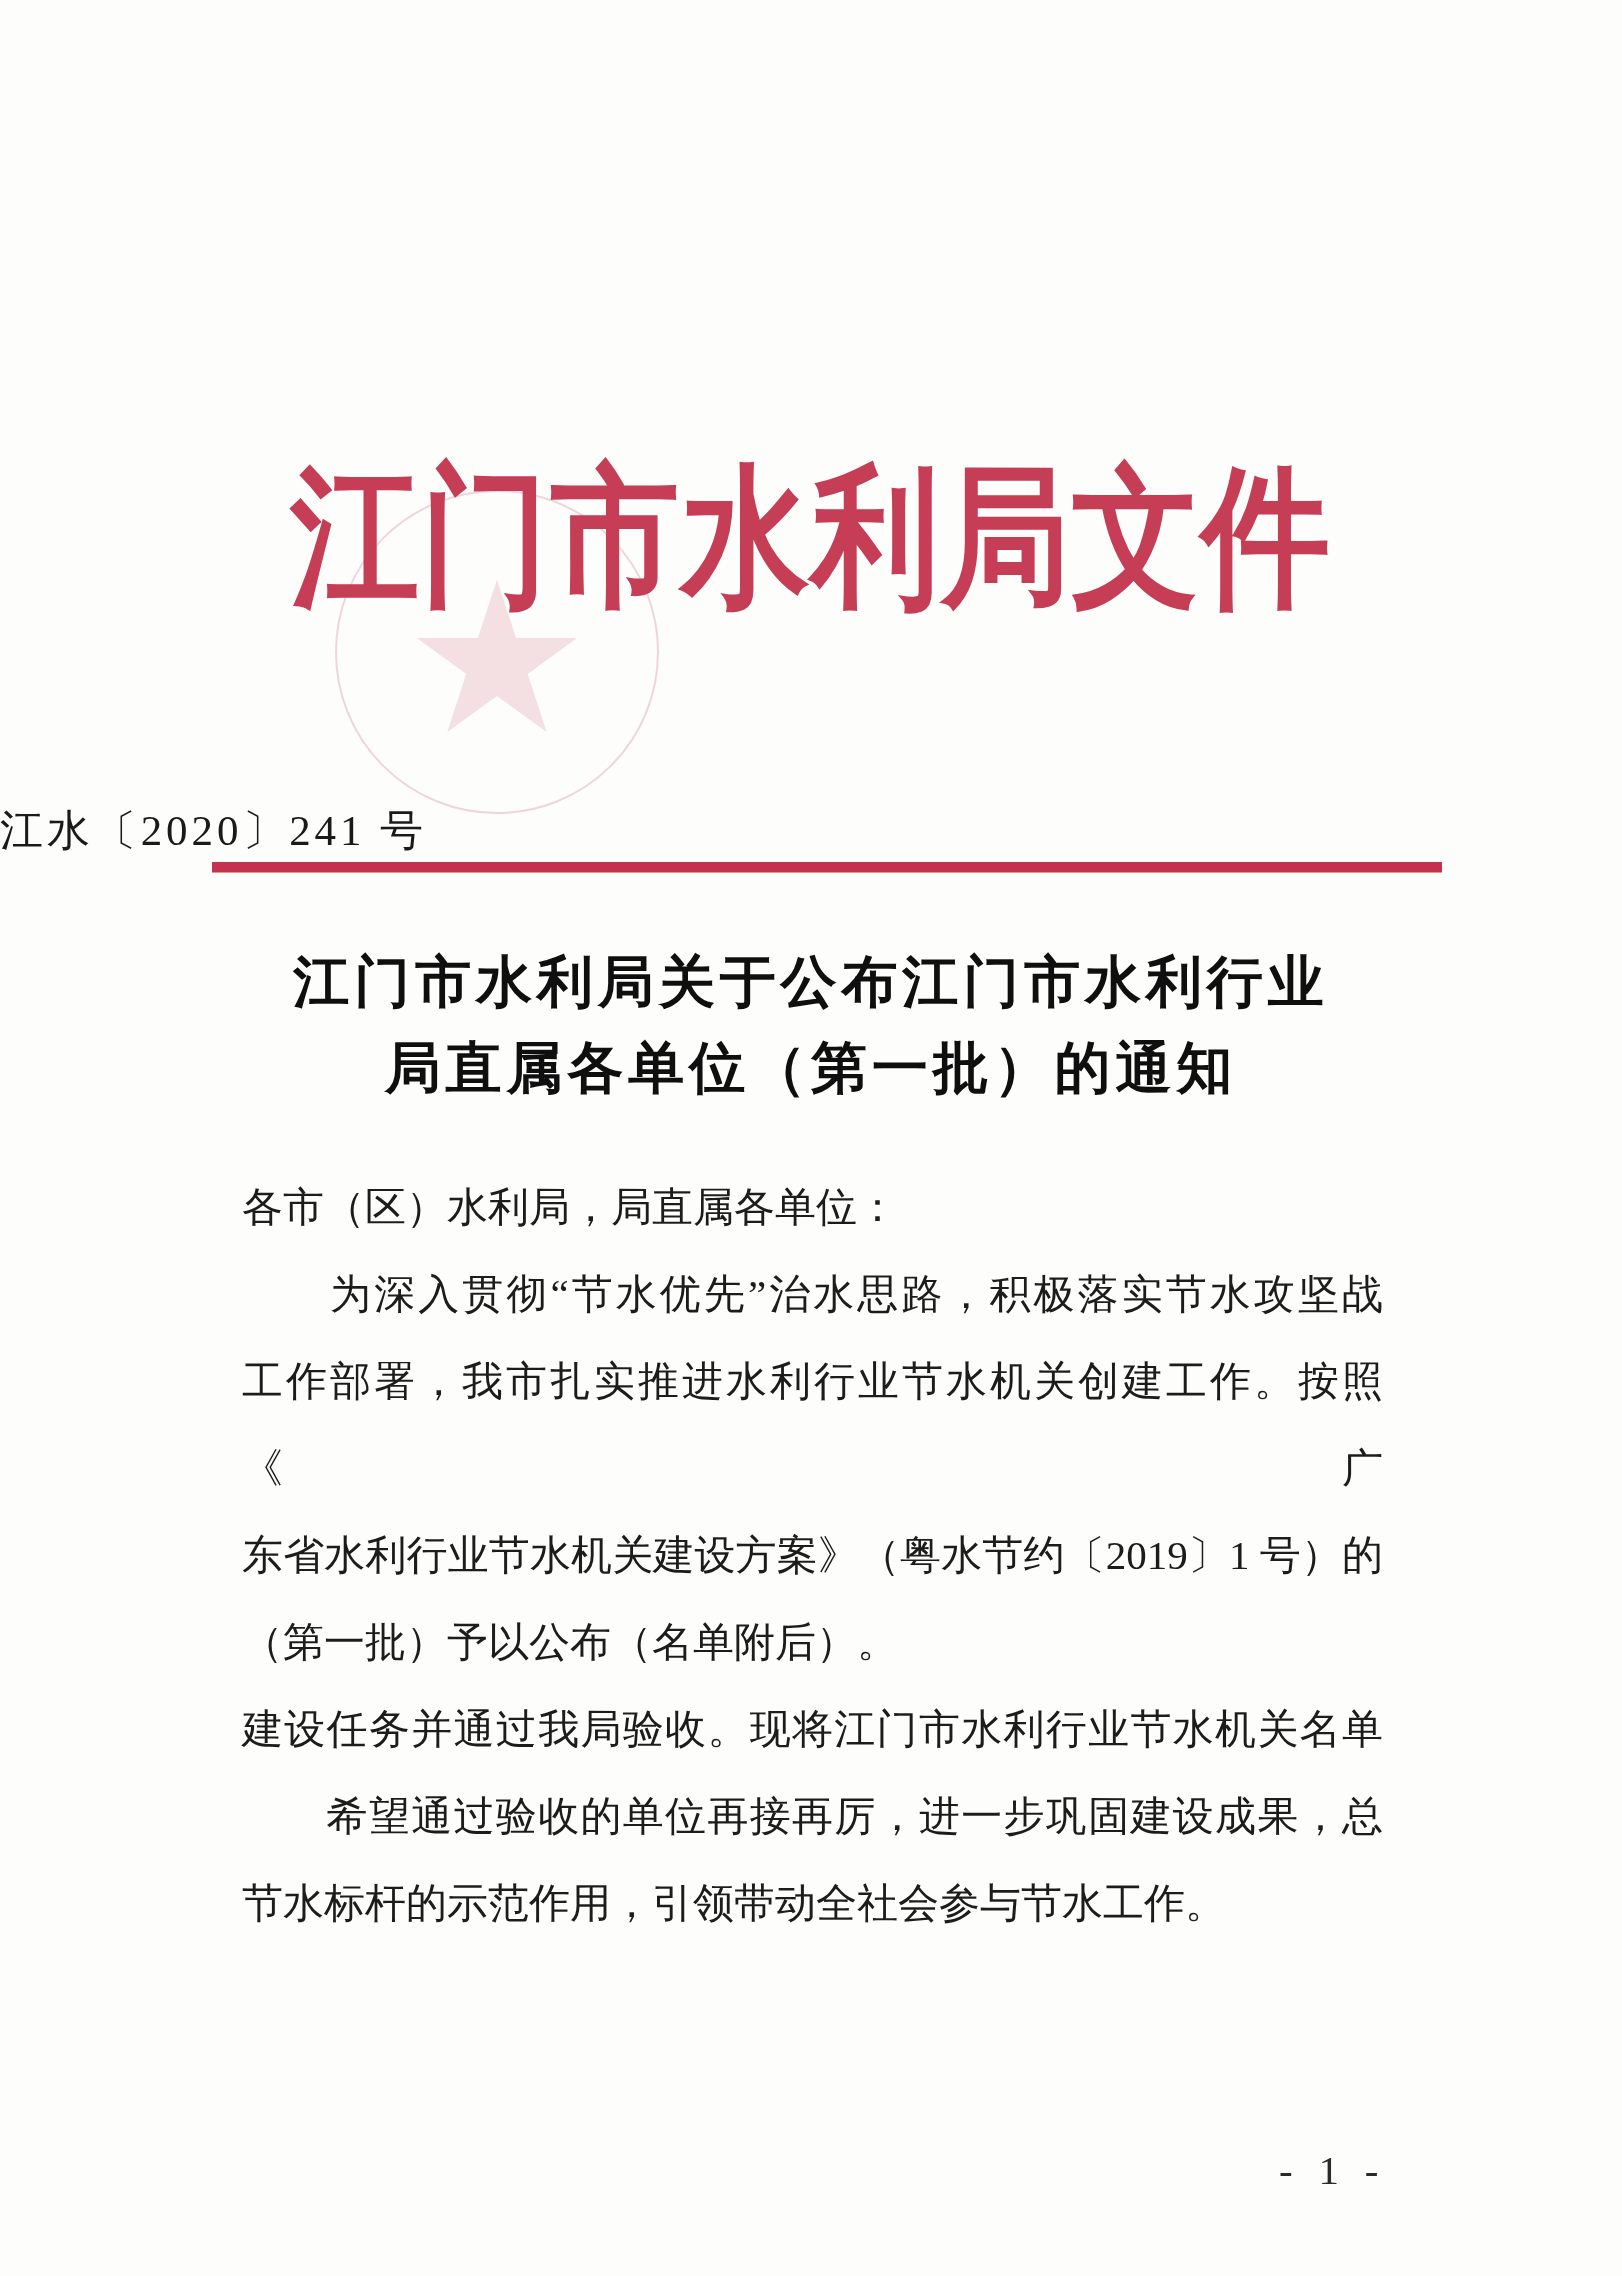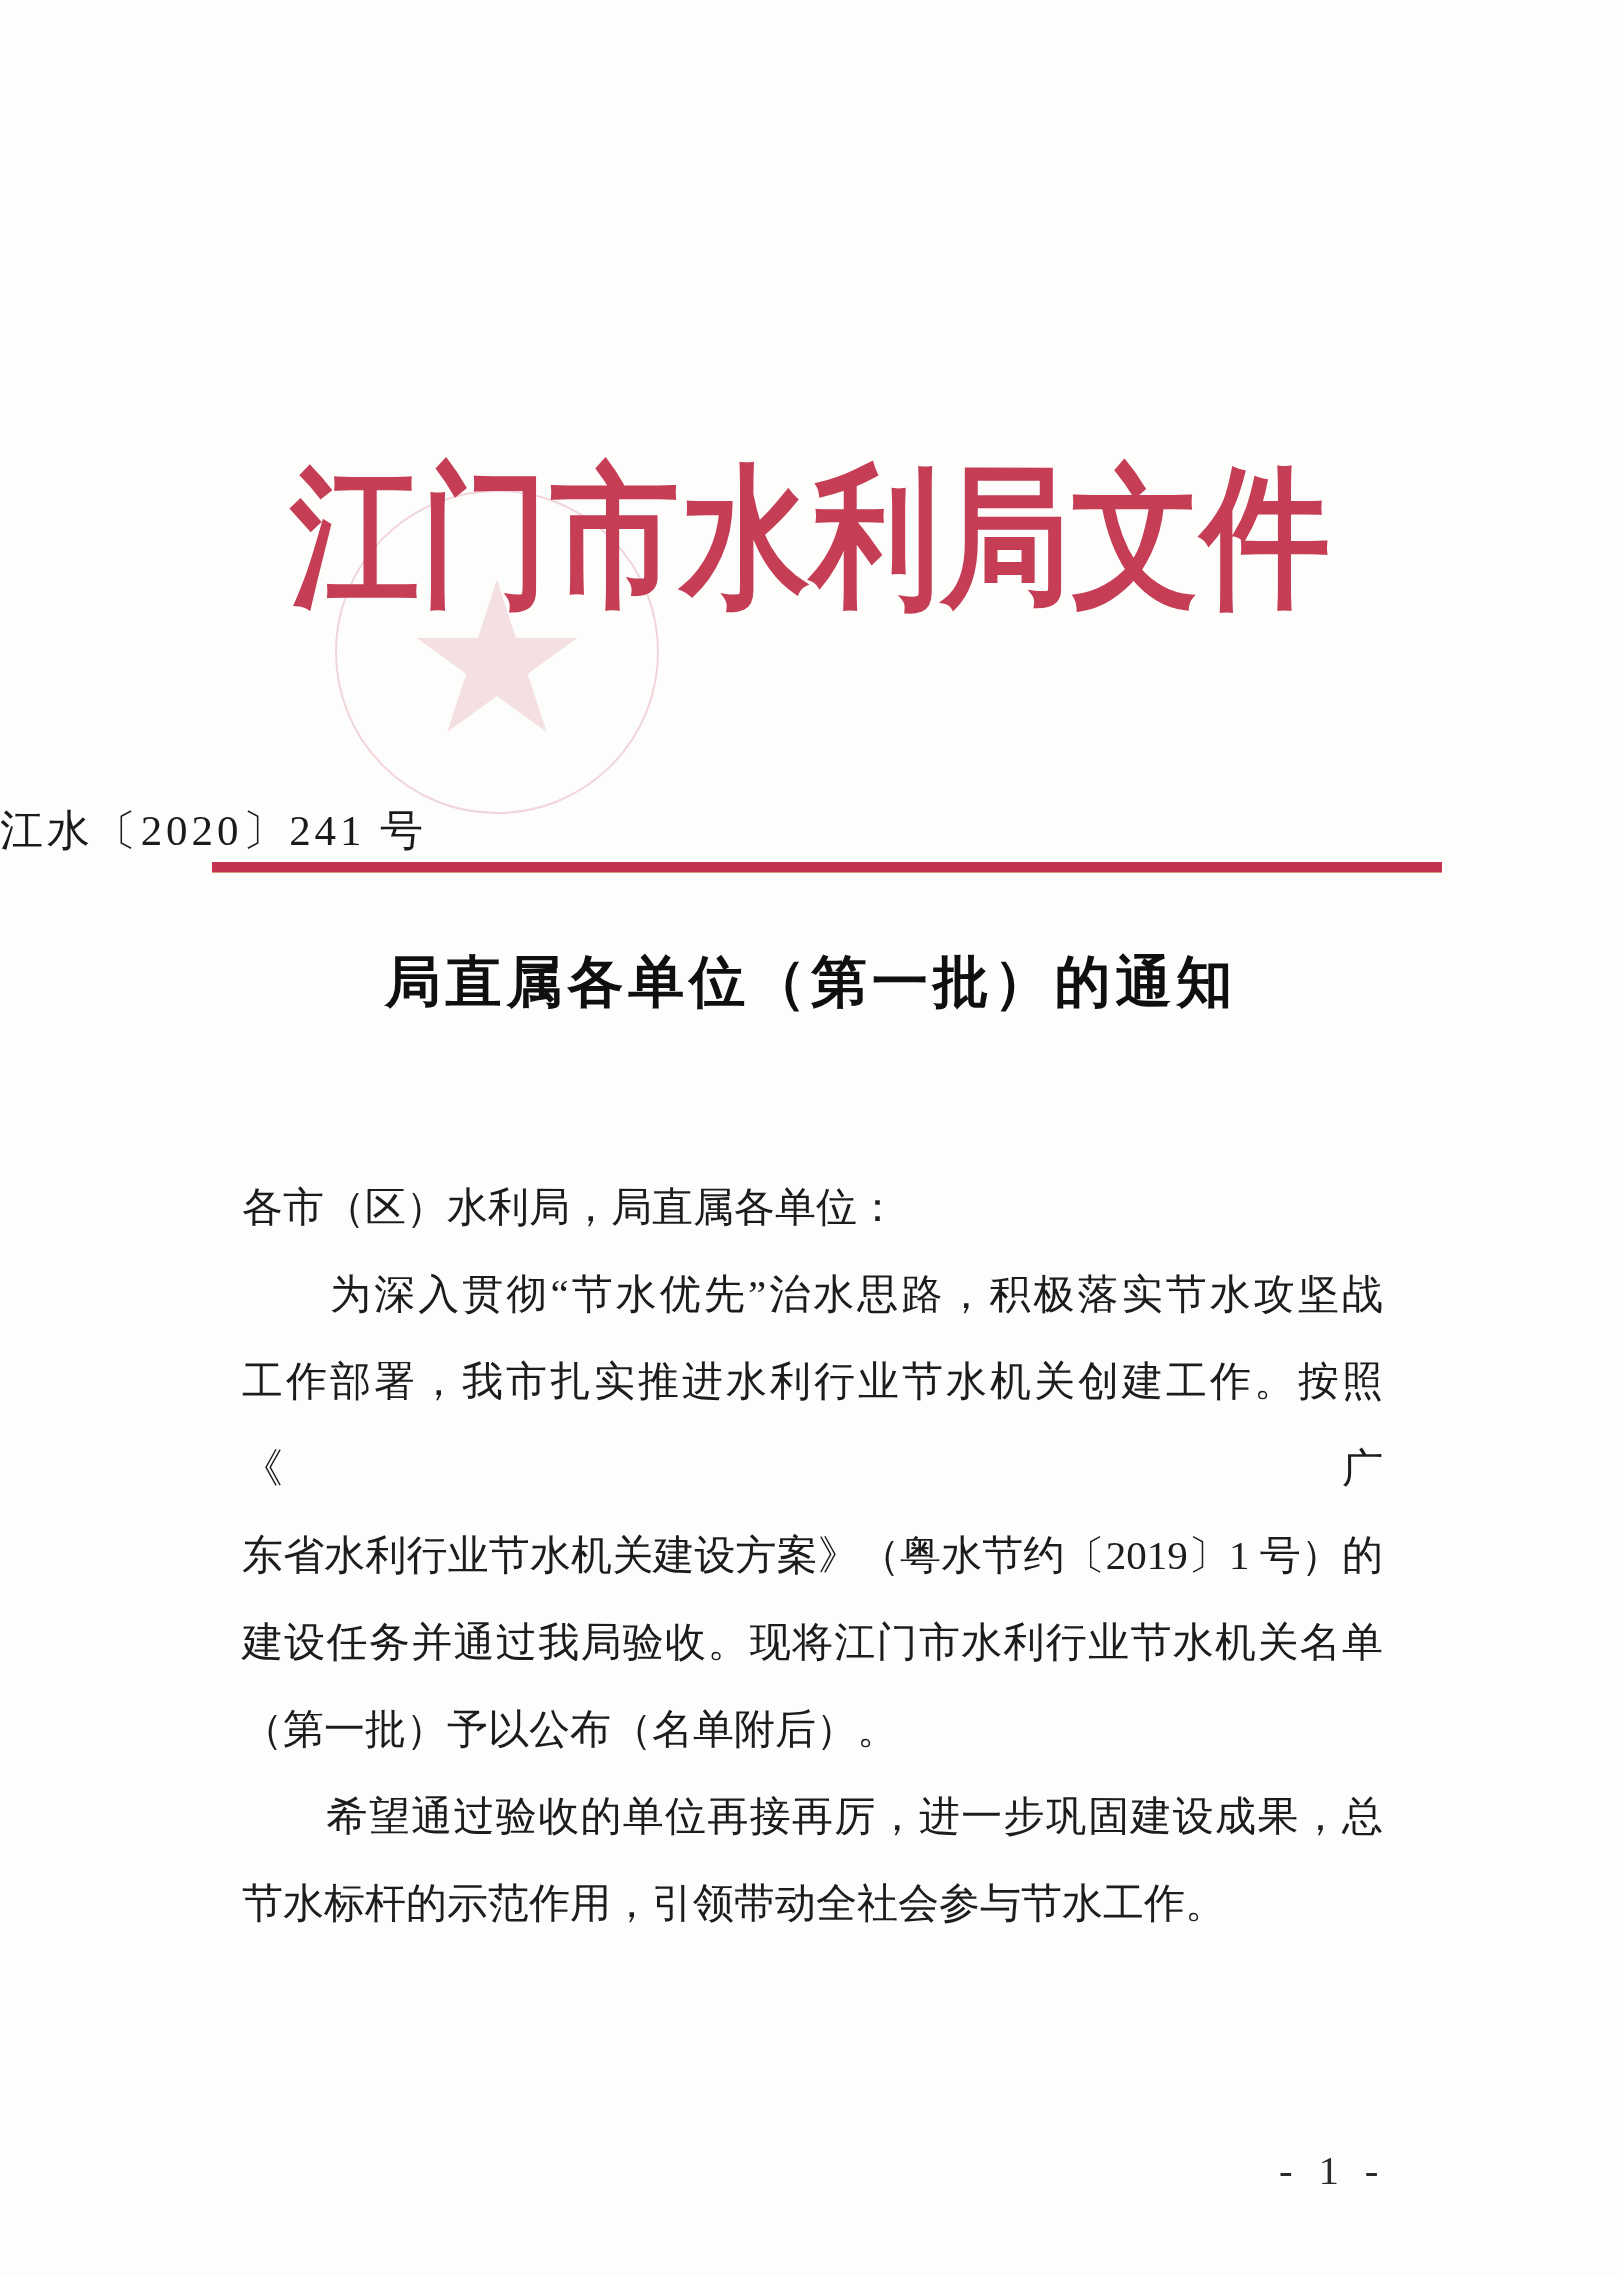--- a/index.html
+++ b/index.html
@@ -145,30 +145,31 @@
     <span class="star">★</span>
   </div>
 
   <h1 class="header-title">江门市水利局文件</h1>
 
   <div class="doc-number">江水〔2020〕241 号</div>
 
   <div class="red-rule"></div>
 
   <div class="subject">
+    <div>江门市水利局关于公布江门市水利行业</div>
     <div>局直属各单位（第一批）的通知</div>
   </div>
 
   <div class="body-block">
       <div class="body-line">各市（区）水利局，局直属各单位：</div>
       <div class="body-line just">　　为深入贯彻“节水优先”治水思路，积极落实节水攻坚战</div>
       <div class="body-line just">工作部署，我市扎实推进水利行业节水机关创建工作。按照《广</div>
       <div class="body-line just">东省水利行业节水机关建设方案》（粤水节约〔2019〕1 号）的</div>
+      <div class="body-line">（第一批）予以公布（名单附后）。</div>
       <div class="body-line just">建设任务并通过我局验收。现将江门市水利行业节水机关名单</div>
-      <div class="body-line">（第一批）予以公布（名单附后）。</div>
       <div class="body-line just">　　希望通过验收的单位再接再厉，进一步巩固建设成果，总</div>
       <div class="body-line">节水标杆的示范作用，引领带动全社会参与节水工作。</div>
     </div>
 
   <div class="page-number">- 1 -</div>
 
 </div>
 
 
 </body></html>

